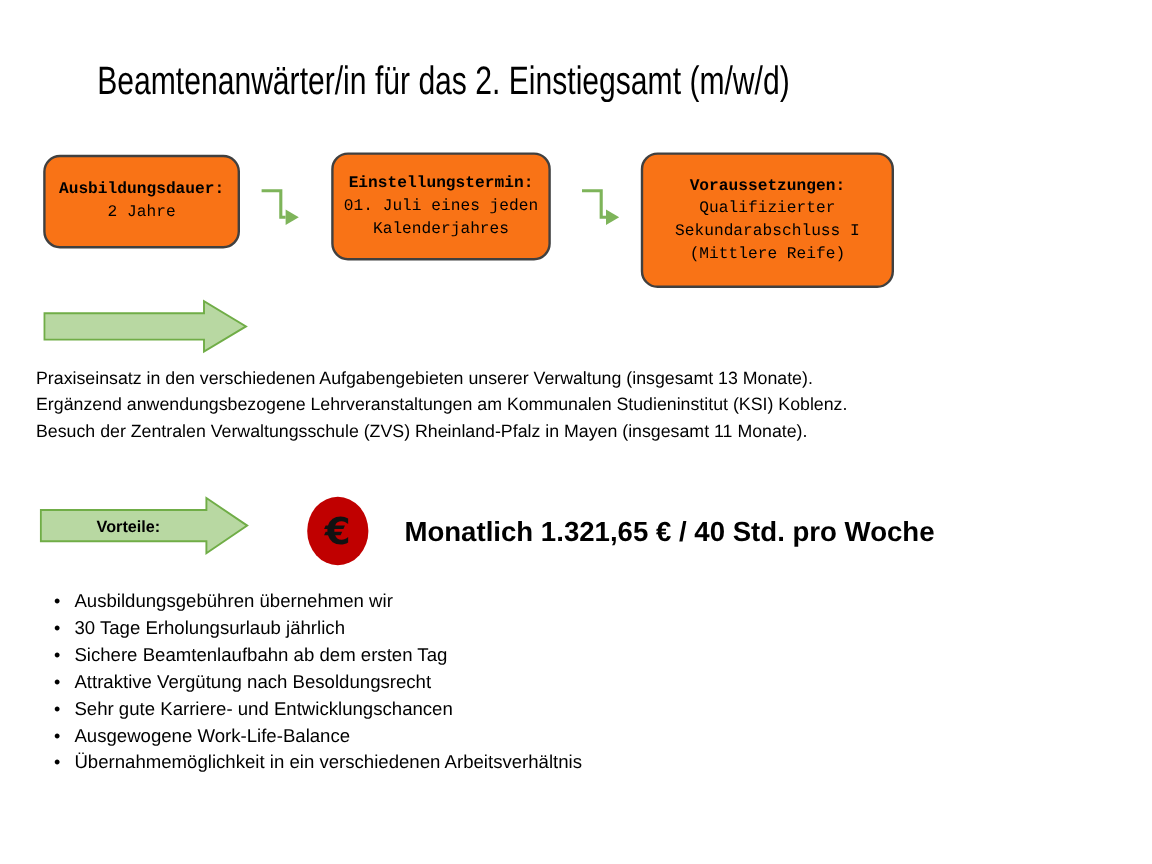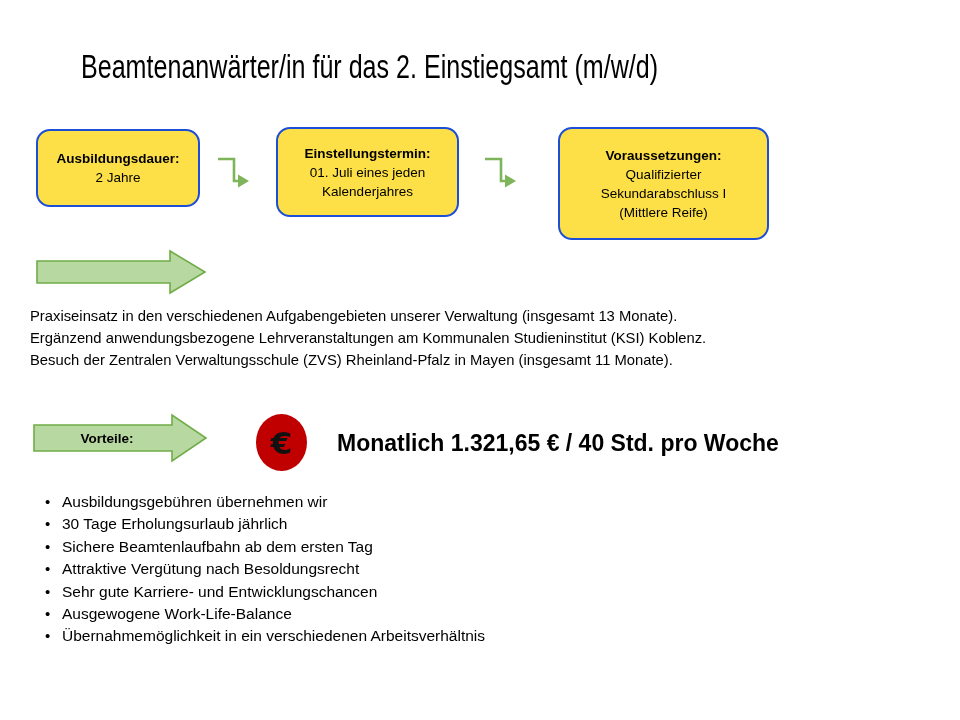--- a/index.html
+++ b/index.html
@@ -9,27 +9,27 @@
   }
   
   .title{position:absolute;left:81px;top:48px;margin:0;font-weight:400;}
   .title .condensed{
     display:inline-block;font-size:33px;white-space:nowrap;
     transform:scaleX(0.76);transform-origin:left top;letter-spacing:0;
   }
   
   .flow-box{
     position:absolute;box-sizing:border-box;
-    background:#fde047;border:2px solid #1d4ed8;border-radius:14px;
+    background:#f97316;border:2px solid #404040;border-radius:14px;
     display:flex;flex-direction:column;justify-content:center;align-items:center;
-    text-align:center;font-size:13.5px;line-height:19px;
+    text-align:center;font-size:13.5px;line-height:19px;font-family:Liberation Mono, monospace;
   }
   .box1{left:36px;top:129px;width:164px;height:78px;}
   .box2{left:276px;top:127px;width:183px;height:90px;}
-  .box3{left:534px;top:127px;width:211px;height:113px;margin-left:24px;}
+  .box3{left:534px;top:127px;width:211px;height:113px;}
   .box-title{font-weight:700;}
   .connector{position:absolute;}
   .c1{left:216px;top:156px;}
   .c2{left:483px;top:156px;}
   
   .banner{position:absolute;}
   .banner-label{
     position:absolute;top:0;bottom:0;display:flex;align-items:center;justify-content:center;
     font-weight:700;font-size:13.5px;
   }

